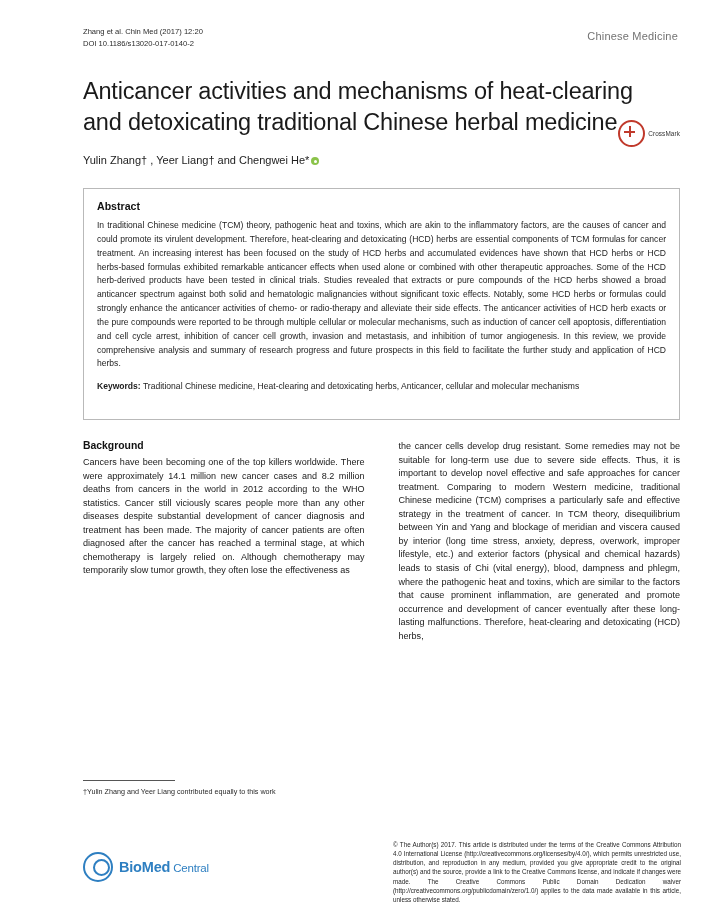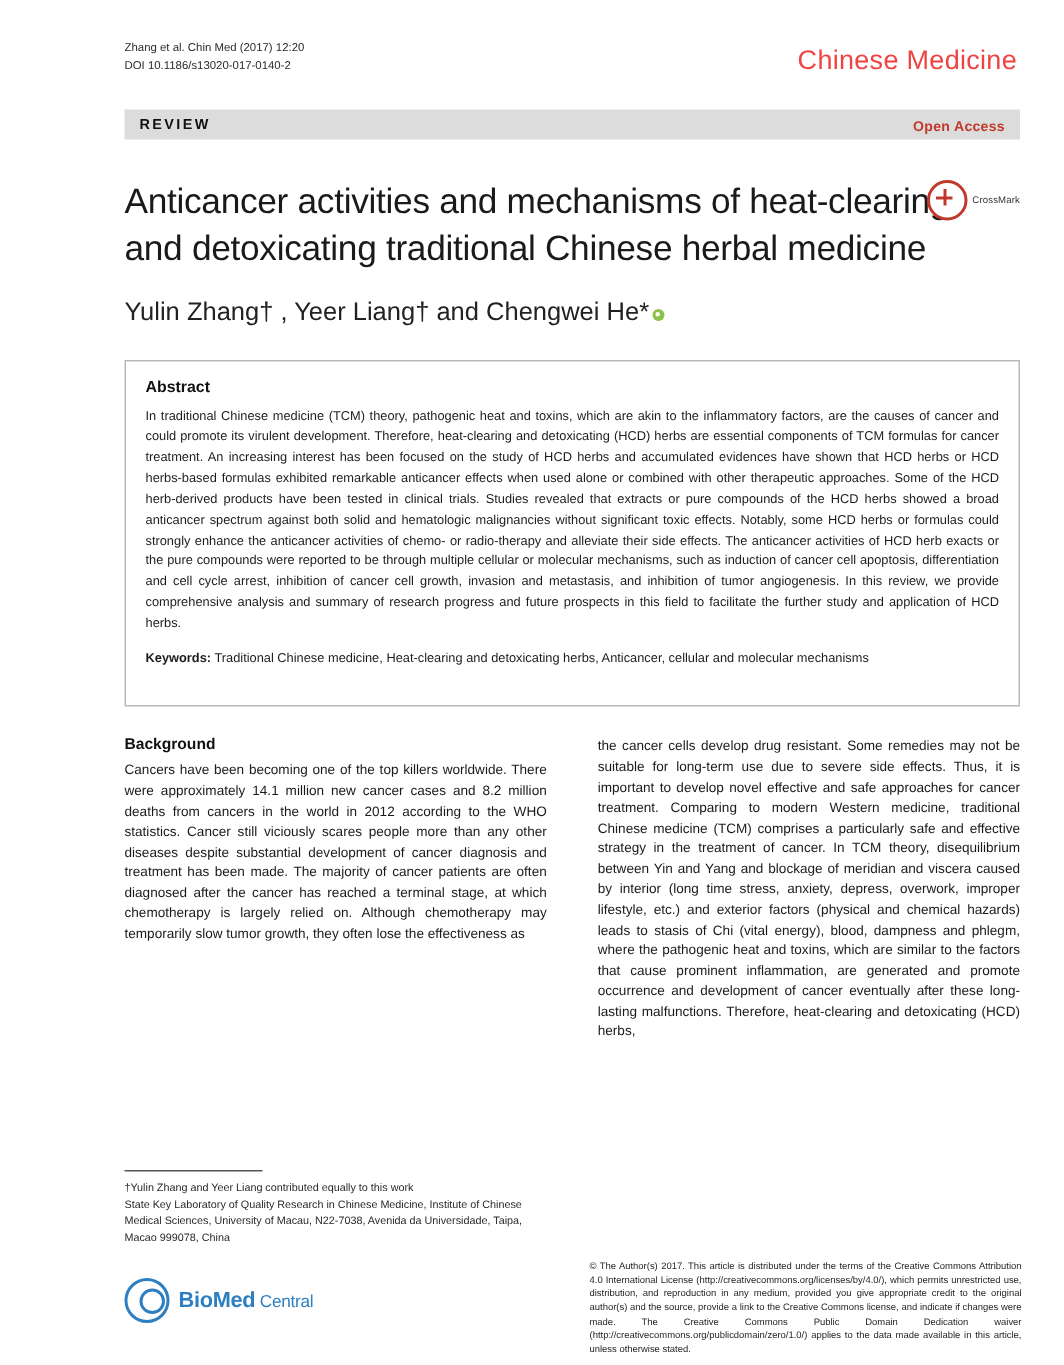--- a/index.html
+++ b/index.html
@@ -29,22 +29,22 @@
     justify-content: space-between;
     align-items: flex-start;
     padding-top: 26px;
   }
   .hdr-left {
     font-size: 7.6px;
     line-height: 1.55;
     color: #2b2b2b;
   }
   .journal-name {
-    font-size: 18px;
-    color: #ef4444;
+    font-size: 11px;
+    color: #737373;
     letter-spacing: .2px;
     padding-top: 4px;
     padding-right: 2px;
   }
 
   
   .review-bar {
     margin-top: 22px;
     height: 20px;
     background: #dcdcdc;
@@ -106,21 +106,21 @@
   .title {
     margin-top: 26px;
     font-size: 23.5px;
     line-height: 1.33;
     color: #1a1a1a;
     letter-spacing: -.2px;
     max-width: 560px;
   }
   .authors {
     margin-top: 16px;
-    font-size: 17px;
+    font-size: 11px;
     color: #222;
   }
   .orcid {
     display: inline-block;
     width: 8px; height: 8px;
     border-radius: 50%;
     background: #8bc34a;
     position: relative;
     top: 1px;
     margin-left: 2px;
@@ -259,24 +259,20 @@
 <div class="page">
 
   <div class="hdr">
     <div class="hdr-left">
       <div>Zhang et al. Chin Med (2017) 12:20</div>
       <div>DOI 10.1186/s13020-017-0140-2</div>
     </div>
     <div class="journal-name">Chinese Medicine</div>
   </div>
 
-  <div class="review-bar">
-    <div class="review-label">REVIEW</div>
-    <div class="open-access">Open Access</div>
-  </div>
 
   <div class="crossmark">
     <div class="cm-circle"></div>
     <div class="cm-text">CrossMark</div>
   </div>
 
   <div class="title">Anticancer activities and mechanisms of heat-clearing and detoxicating traditional Chinese herbal medicine</div>
 
   <div class="authors">
     <span>Yulin Zhang† , Yeer Liang† and Chengwei He*</span><span class="orcid"></span>
@@ -297,21 +293,20 @@
       <div class="body-text">Cancers have been becoming one of the top killers worldwide. There were approximately 14.1 million new cancer cases and 8.2 million deaths from cancers in the world in 2012 according to the WHO statistics. Cancer still viciously scares people more than any other diseases despite substantial development of cancer diagnosis and treatment has been made. The majority of cancer patients are often diagnosed after the cancer has reached a terminal stage, at which chemotherapy is largely relied on. Although chemotherapy may temporarily slow tumor growth, they often lose the effectiveness as</div>
     </div>
     <div class="col">
       <div class="body-text">the cancer cells develop drug resistant. Some remedies may not be suitable for long-term use due to severe side effects. Thus, it is important to develop novel effective and safe approaches for cancer treatment. Comparing to modern Western medicine, traditional Chinese medicine (TCM) comprises a particularly safe and effective strategy in the treatment of cancer. In TCM theory, disequilibrium between Yin and Yang and blockage of meridian and viscera caused by interior (long time stress, anxiety, depress, overwork, improper lifestyle, etc.) and exterior factors (physical and chemical hazards) leads to stasis of Chi (vital energy), blood, dampness and phlegm, where the pathogenic heat and toxins, which are similar to the factors that cause prominent inflammation, are generated and promote occurrence and development of cancer eventually after these long-lasting malfunctions. Therefore, heat-clearing and detoxicating (HCD) herbs,</div>
     </div>
   </div>
 
   <div class="footnote-wrap">
     <div class="footnote-rule"></div>
     <div class="footnote">†Yulin Zhang and Yeer Liang contributed equally to this work</div>
-    <div class="footnote">State Key Laboratory of Quality Research in Chinese Medicine, Institute of Chinese Medical Sciences, University of Macau, N22-7038, Avenida da Universidade, Taipa, Macao 999078, China</div>
   </div>
 
   <div class="bmc">
     <div class="bmc-mark"></div>
     <div class="bmc-text">
       <span>BioMed</span><span class="central">Central</span>
     </div>
   </div>
 
   <div class="license">© The Author(s) 2017. This article is distributed under the terms of the Creative Commons Attribution 4.0 International License (http://creativecommons.org/licenses/by/4.0/), which permits unrestricted use, distribution, and reproduction in any medium, provided you give appropriate credit to the original author(s) and the source, provide a link to the Creative Commons license, and indicate if changes were made. The Creative Commons Public Domain Dedication waiver (http://creativecommons.org/publicdomain/zero/1.0/) applies to the data made available in this article, unless otherwise stated.</div>

